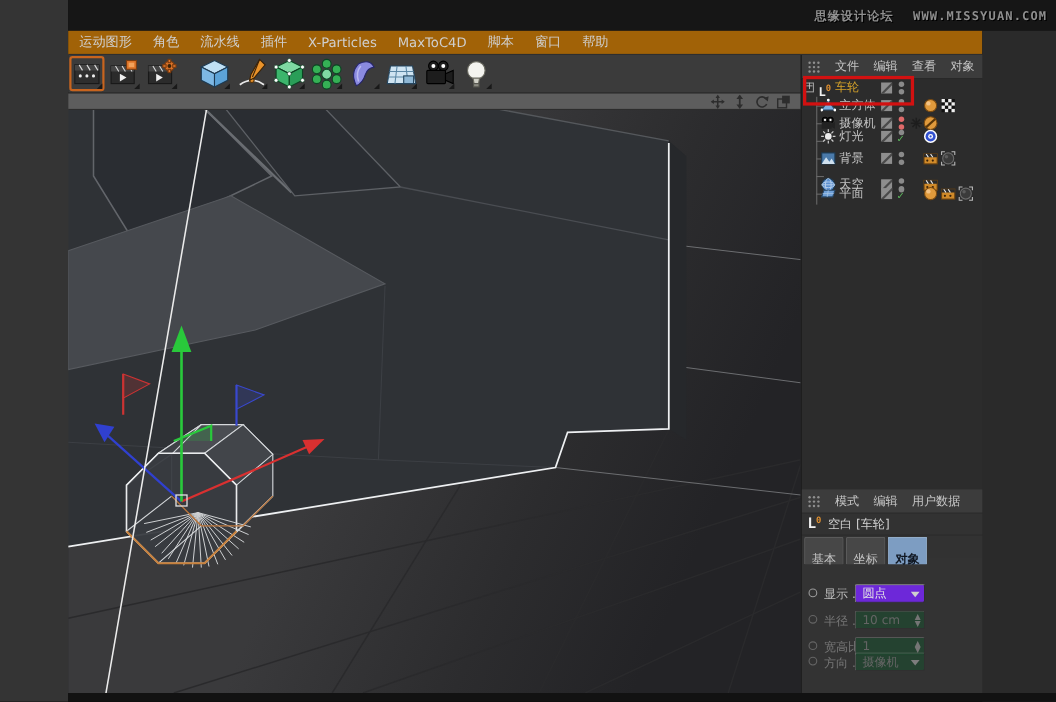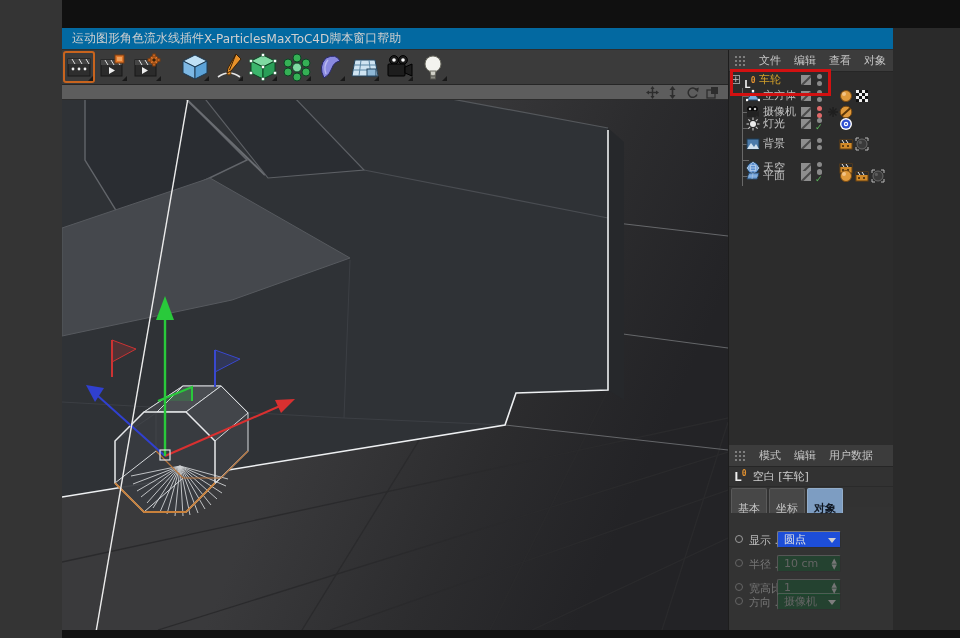--- a/index.html
+++ b/index.html
@@ -8,22 +8,22 @@
   .abs { position:absolute; }
   #stage { position:relative; width:960px; height:638px; background:#101010; }
 
   
   #left-col   { left:0; top:0; width:62px; height:638px; background:#343434; }
   #top-strip  { left:62px; top:0; width:898px; height:28px; background:#161616;
                 display:flex; align-items:center; justify-content:flex-end; padding-right:8px; }
   #banner { font-family:"DejaVu Sans Mono","Liberation Mono",monospace; font-weight:bold;
             font-size:11px; color:#8f8f8f; letter-spacing:1px; text-shadow:1px 1px 0 #000; }
   #banner .url { margin-left:10px; }
-  #menubar { left:62px; top:28px; width:831px; height:22px; background:#0369a1;
-             display:flex; align-items:center; padding-left:10px;
+  #menubar { left:62px; top:28px; width:831px; height:22px; background:#a16207;
+             display:flex; align-items:center; gap:19px; padding-left:10px;
              border-bottom:1px solid #2e2e2e; }
   .menu-item { font-size:12px; color:#cfcfcf; white-space:nowrap; cursor:default; }
   #right-col { left:893px; top:28px; width:67px; height:610px; background:#2a2a2a; }
   #bottom-strip { left:62px; top:630px; width:898px; height:8px; background:#121212; }
 
   
   #toolbar { left:62px; top:50px; width:666px; height:35px; background:#3b3b3b;
              display:flex; align-items:center; border-bottom:1px solid #262626; }
   .tool { width:30px; height:30px; margin:0 2px; position:relative; border-radius:2px; }
   .tool svg { display:block; }
@@ -83,38 +83,44 @@
   .tab { height:18px; padding:12px 6px; font-size:11px; line-height:16px; color:#c4c4c4;
          background:#474747; border:1px solid #5a5a5a; border-bottom:none; border-radius:2px 2px 0 0; }
   .tab.active { background:#7d9dc2; color:#101722; border-color:#93adc9; font-weight:bold; }
   #attr-section { position:absolute; left:0; top:62px; width:165px; height:17px; background:#3d3d3d;
                   font-size:11px; color:#cfcfcf; line-height:17px; padding-left:6px;
                   border-top:1px solid #4a4a4a; border-bottom:1px solid #242424; }
   .prop-row { position:absolute; left:0; width:165px; height:18px; }
   .prop-row .radio { position:absolute; left:6px; top:4px; width:8px; height:8px; border:1.5px solid #9a9a9a;
                      border-radius:50%; }
   .prop-row .plabel { position:absolute; left:20px; top:2px; font-size:11px; color:#bdbdbd; white-space:nowrap; }
-  .prop-row .ctrl { position:absolute; left:48px; top:0; width:64px; height:17px; background:#1d4ed8;
+  .prop-row .ctrl { position:absolute; left:48px; top:0; width:64px; height:17px; background:#6d28d9;
                     border-top:1px solid #7c7c7c; border-left:1px solid #7c7c7c;
                     border-bottom:1px solid #2e2e2e; border-right:1px solid #2e2e2e;
                     font-size:11px; color:#e4e4e4; line-height:15px; padding-left:6px; border-radius:2px; }
   .ctrl .dd-arrow { position:absolute; right:4px; top:6px; width:0; height:0;
                     border-left:4px solid transparent; border-right:4px solid transparent;
                     border-top:5px solid #cfcfcf; }
   .ctrl .stepper { position:absolute; right:3px; top:2px; font-size:7px; color:#bdbdbd; line-height:6px; }
   .prop-row.disabled { opacity:.48; }
   .prop-row.disabled .ctrl { background:#14532d; color:#9a9a9a; }
 </style>
 </head>
 <body>
 
 <div id="stage">
 
   <div id="left-col" class="abs"></div>
 
+  <div id="top-strip" class="abs">
+    <div id="banner">
+      <span>思缘设计论坛</span>
+      <span class="url">WWW.MISSYUAN.COM</span>
+    </div>
+  </div>
 
   <div id="menubar" class="abs">
     <span class="menu-item">运动图形</span>
     <span class="menu-item">角色</span>
     <span class="menu-item">流水线</span>
     <span class="menu-item">插件</span>
     <span class="menu-item">X-Particles</span>
     <span class="menu-item">MaxToC4D</span>
     <span class="menu-item">脚本</span>
     <span class="menu-item">窗口</span>

